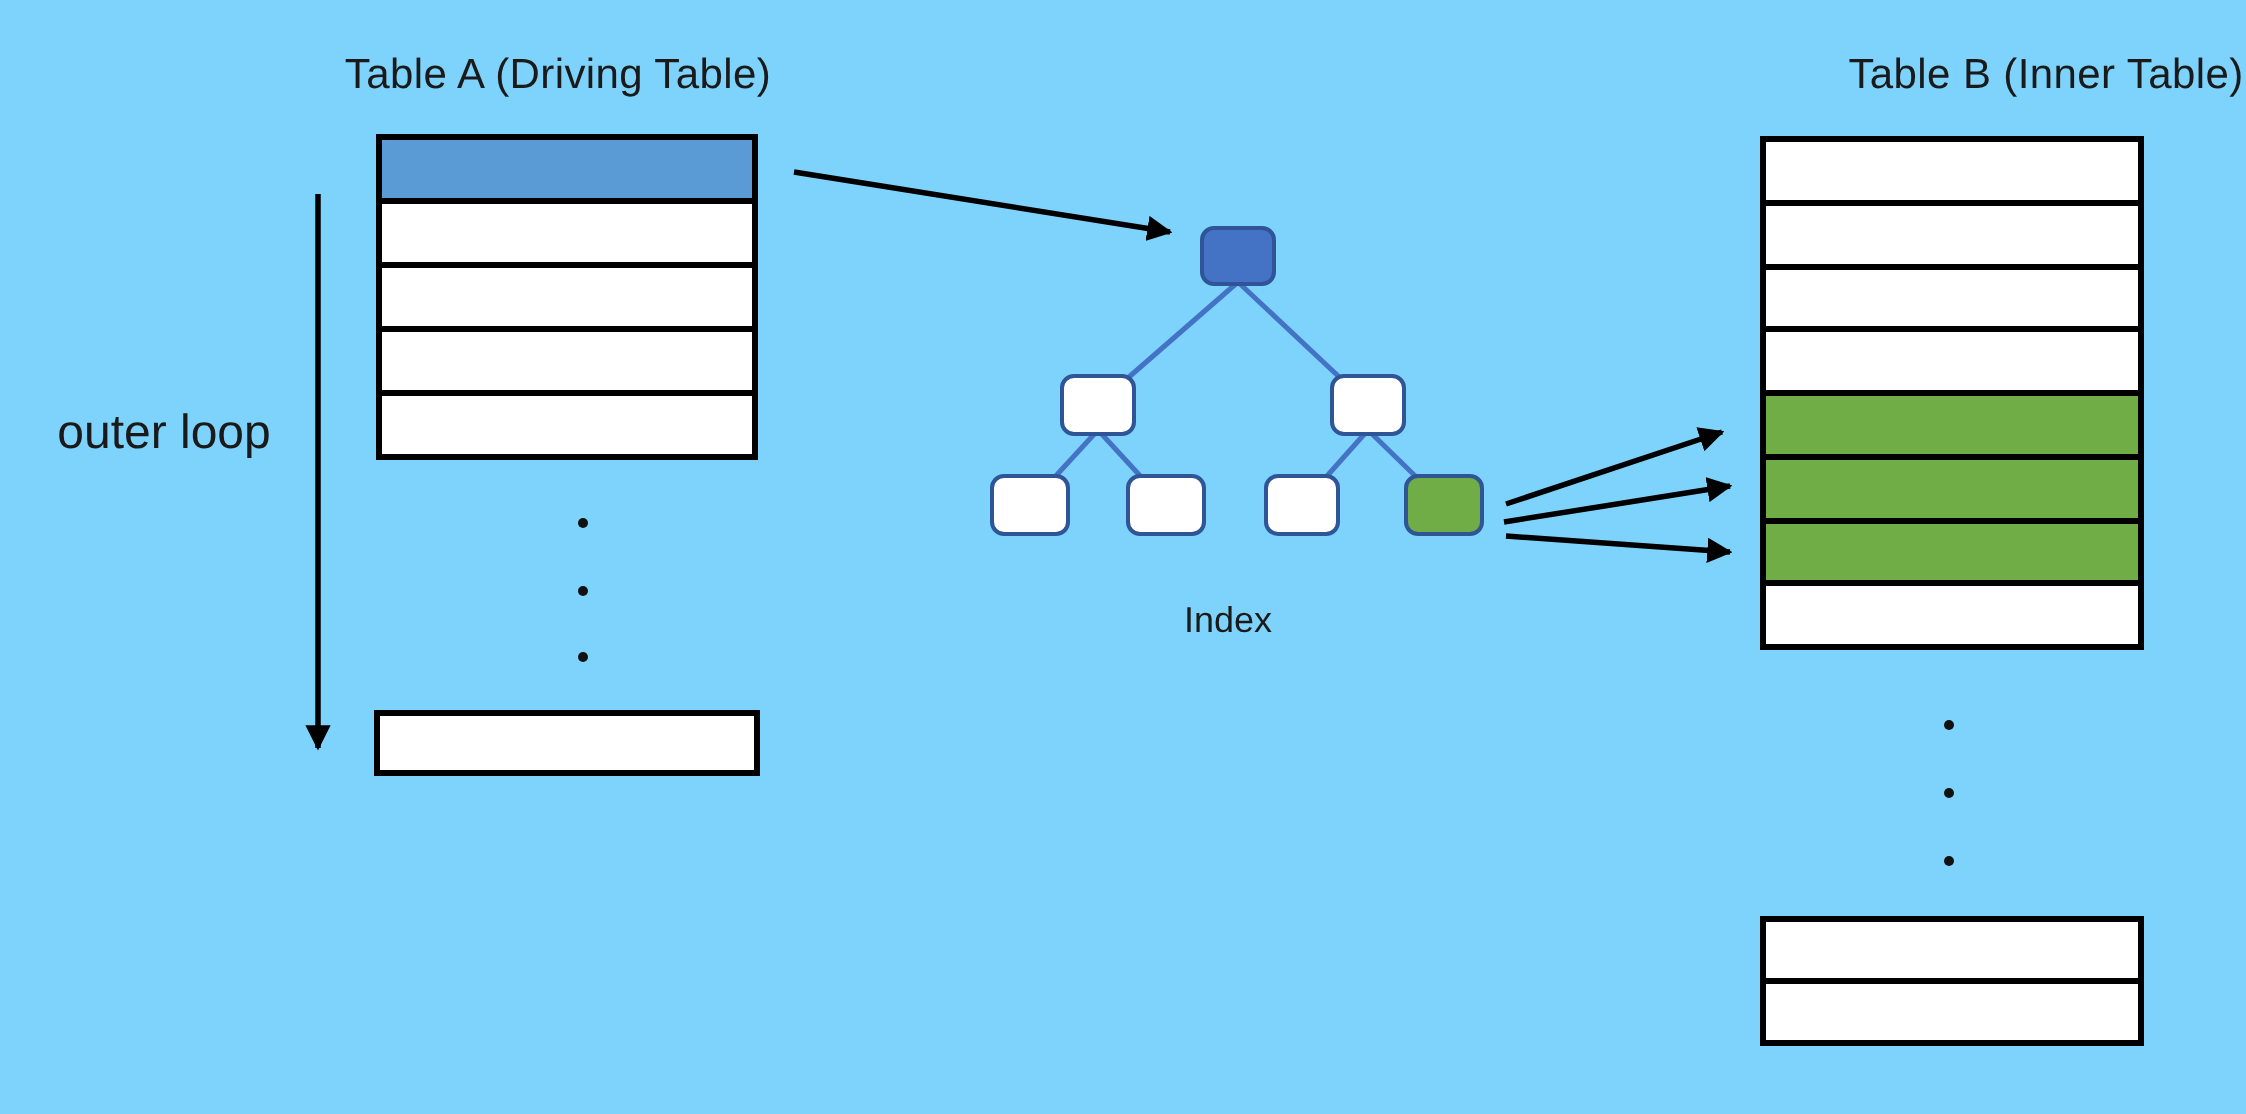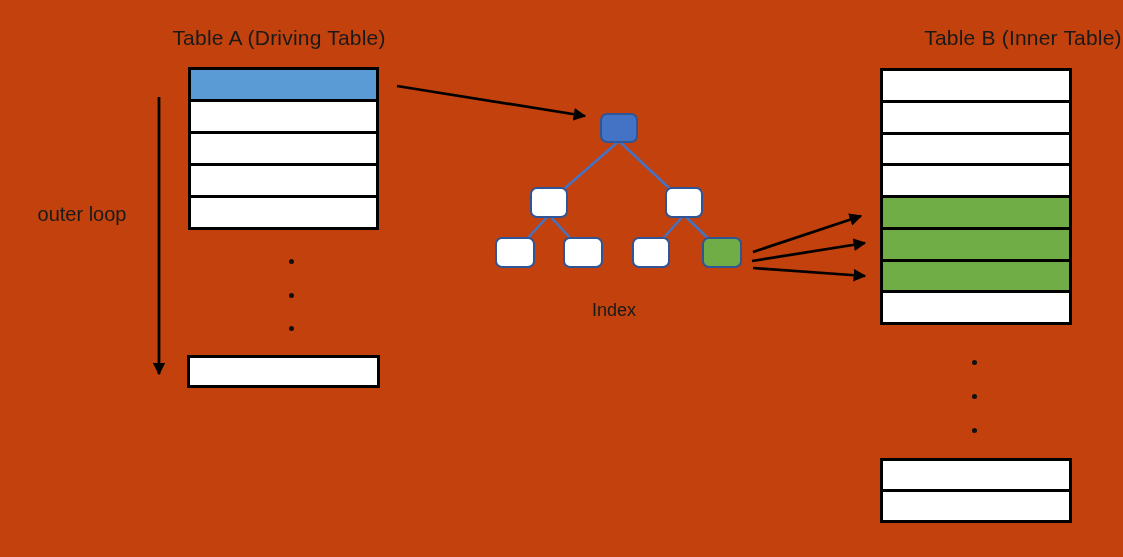--- a/index.html
+++ b/index.html
@@ -1,36 +1,36 @@
 <!DOCTYPE html>
 <html style="--highlight-blue: #5B9BD5; --highlight-green: #70AD47; --node-blue: #4472C4; --node-border: #2F5597; --border: #000000;"><head>
 <meta charset="utf-8">
 <style>
   html, body { margin: 0; padding: 0; background: #fff; }
   .canvas {
     position: relative;
     width: 1123px;
     height: 557px;
-    background: #c2410c;
+    background: #7dd3fc;
     font-family: "Liberation Sans", sans-serif;
     color: #1a1a1a;
     overflow: hidden;
   }
   svg.overlay {
     position: absolute;
     left: 0; top: 0;
     width: 1123px; height: 557px;
   }
   .label {
     position: absolute;
     text-align: center;
     white-space: nowrap;
   }
   .title { font-size: 21px; letter-spacing: 0.2px; }
-  .side-label { font-size: 20px; }
+  .side-label { font-size: 24px; }
   .index-label { font-size: 18px; }
   .dtable {
     position: absolute;
     box-sizing: border-box;
     border: 3px solid var(--border, #000);
     background: #fff;
     display: flex;
     flex-direction: column;
   }
   .trow {

